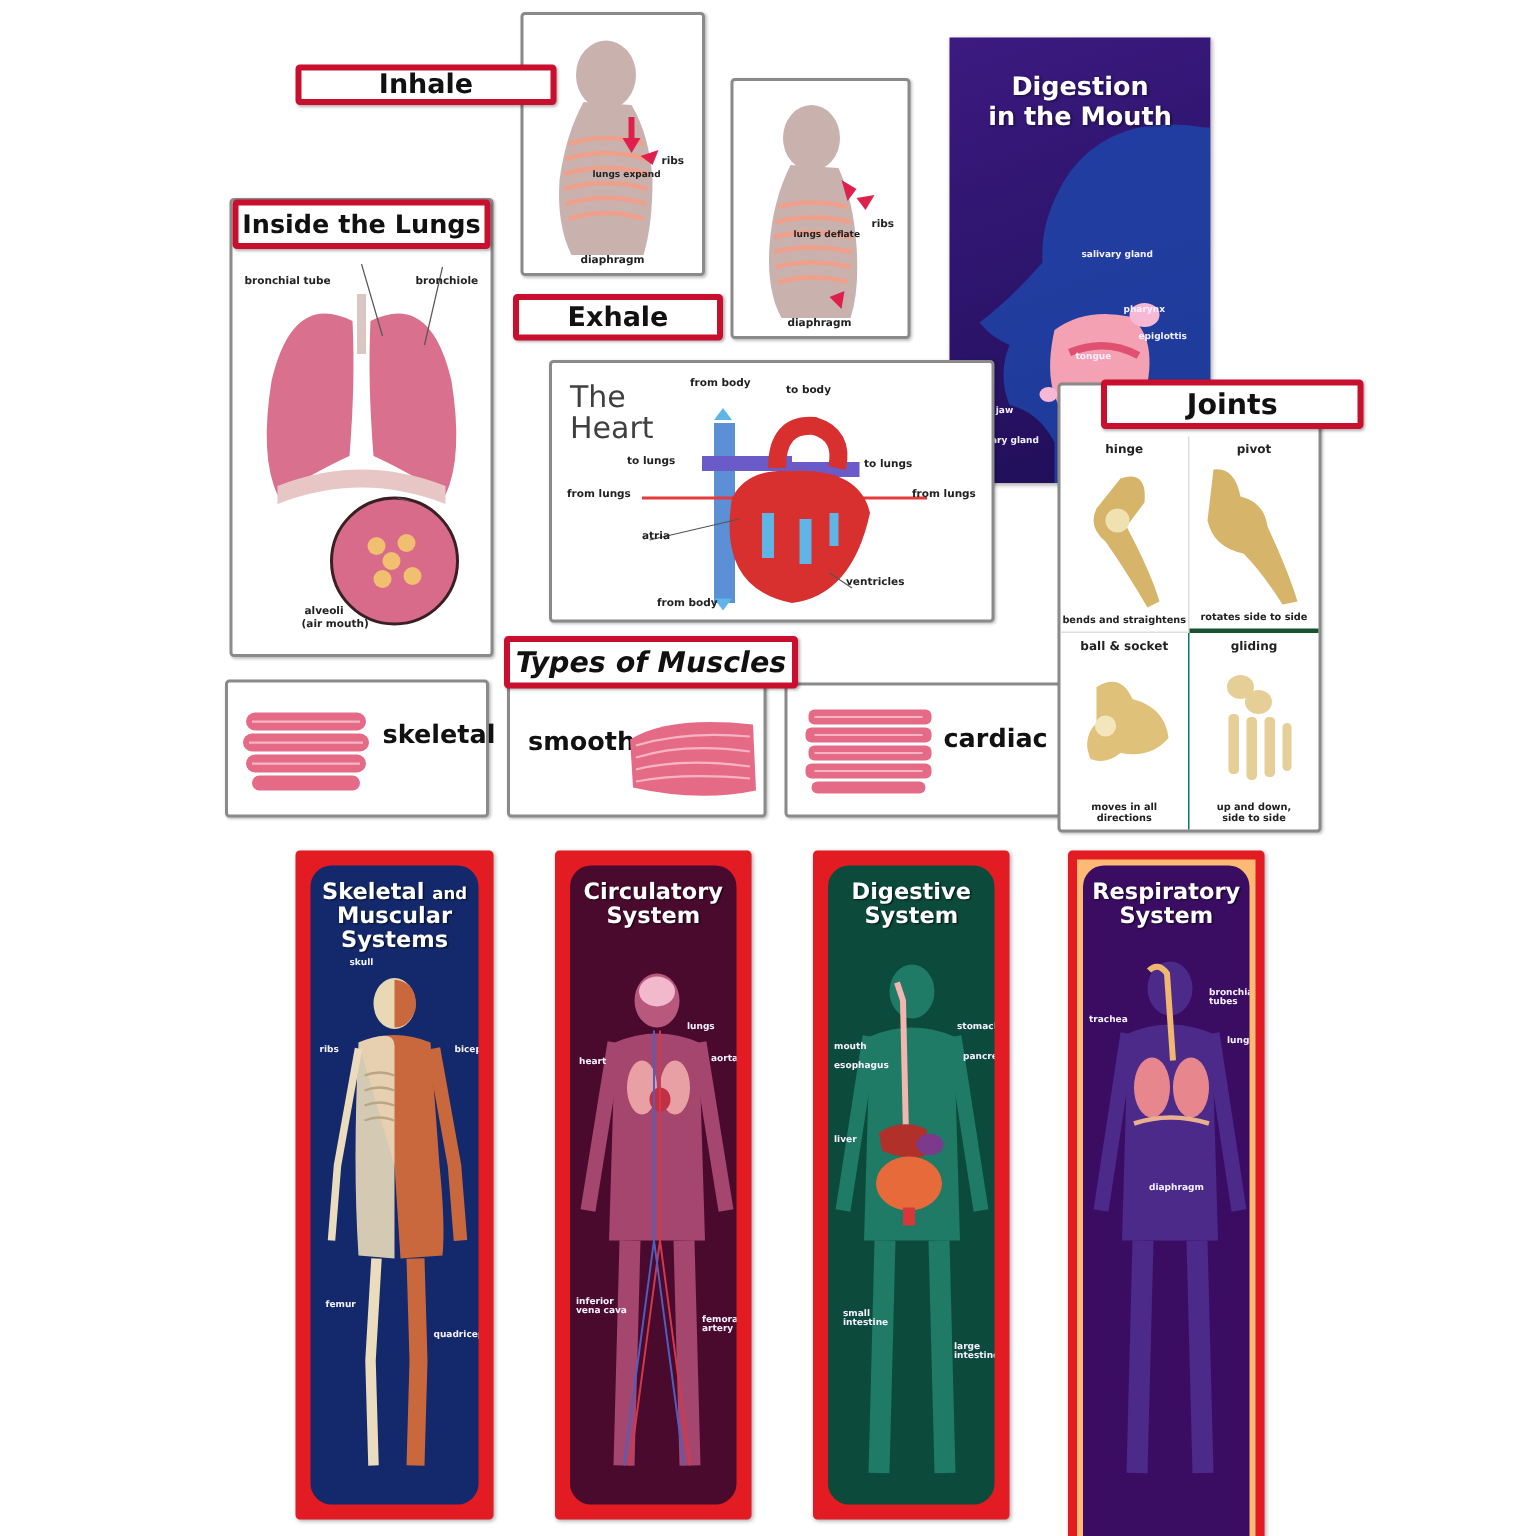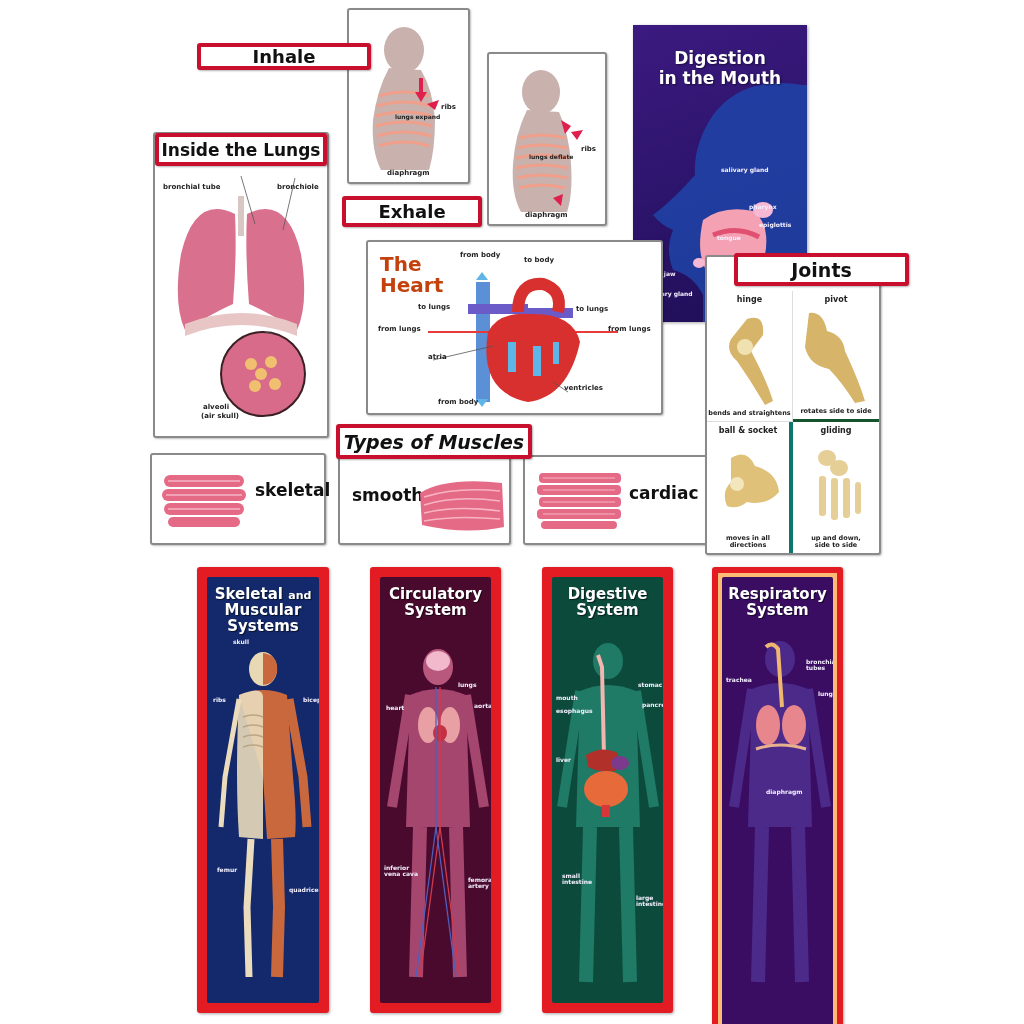--- a/index.html
+++ b/index.html
@@ -4,21 +4,21 @@
 <style>
   html, body { margin:0; padding:0; background:#ffffff; }
   body { width:1024px; height:1024px; position:relative; overflow:hidden; font-family:"DejaVu Sans", sans-serif; }
   .abs { position:absolute; box-sizing:border-box; }
   .card { background:#fff; border:2px solid #8a8a8a; border-radius:3px; box-shadow:1px 1px 2px rgba(0,0,0,0.25); }
   .title-strip { background:#fff; border:4px solid #c8102e; border-radius:3px; box-shadow:1px 1px 2px rgba(0,0,0,0.3);
                  display:flex; align-items:center; justify-content:center; font-weight:bold; color:#111; }
   .lbl { position:absolute; font-size:7px; color:#222; font-weight:bold; line-height:1.05; white-space:nowrap; }
   .lbl-w { position:absolute; font-size:6px; color:#f4f0ff; font-weight:bold; line-height:1.05; white-space:nowrap; }
   .poster { border:6px solid #e31b23; border-radius:3px; box-shadow:1px 1px 3px rgba(0,0,0,0.35); overflow:hidden; }
-  .poster-inner { position:absolute; left:4px; right:4px; top:4px; bottom:4px; border-radius:2px; overflow:hidden; }
+  .poster-inner { position:absolute; left:4px; right:4px; top:4px; bottom:4px; border-radius:14px; overflow:hidden; }
   .poster-title { position:absolute; left:0; right:0; top:10px; text-align:center; color:#fff; font-weight:bold; font-size:15px; line-height:1.05;
                   text-shadow:1px 1px 1px rgba(0,0,0,0.6); }
   .poster-title small { font-size:11px; }
   .muscle-label { position:absolute; font-weight:bold; font-size:17px; color:#111; }
   .joint-cell { position:absolute; width:50%; height:50%; box-sizing:border-box; }
   .joint-name { position:absolute; left:0; right:0; top:4px; text-align:center; font-size:8px; font-weight:bold; color:#222; }
   .joint-desc { position:absolute; left:0; right:0; bottom:4px; text-align:center; font-size:6.5px; font-weight:bold; color:#222; line-height:1.1; }
   svg { display:block; }
 </style>
 </head>
@@ -108,21 +108,21 @@
         <circle cx="100" cy="252" r="6"></circle>
         <circle cx="120" cy="250" r="6"></circle>
       </g>
     <line x1="86" y1="42" x2="100" y2="90" stroke="#555" stroke-width="0.8"></line>
     <line x1="140" y1="44" x2="128" y2="96" stroke="#555" stroke-width="0.8"></line>
     <line x1="118" y1="200" x2="110" y2="198" stroke="#555" stroke-width="0.8"></line>
   </svg>
   <div class="lbl" style="left:8px;top:50px;text-align:center;">bronchial tube</div>
   <div class="lbl" style="left:122px;top:50px;">bronchiole</div>
   <div class="lbl" style="left:48px;top:270px;">alveoli</div>
-  <div class="lbl" style="left:46px;top:279px;">(air skull)</div>
+  <div class="lbl" style="left:46px;top:279px;">(air mouth)</div>
 </div>
 <div class="abs title-strip" style="left:155px;top:133px;width:172px;height:33px;font-size:17px;z-index:5;">
   <span>Inside the Lungs</span>
 </div>
 
 <div class="abs card" style="left:366px;top:240px;width:297px;height:175px;z-index:2;">
   <svg width="293" height="171" style="position:absolute;left:0;top:0;">
     <rect x="108" y="40" width="14" height="120" fill="#5b8fd6"></rect>
     <line x1="60" y1="90" x2="250" y2="90" stroke="#e63b3b" stroke-width="2"></line>
     <rect x="100" y="62" width="60" height="10" fill="#6b5bc8"></rect>
@@ -132,21 +132,21 @@
     <g fill="#5fb6e6">
         <rect x="140" y="100" width="8" height="30"></rect>
         <rect x="165" y="104" width="8" height="30"></rect>
         <rect x="185" y="100" width="6" height="22"></rect>
       </g>
     <polygon points="114,30 120,38 108,38" fill="#5fb6e6"></polygon>
     <polygon points="114,165 120,157 108,157" fill="#5fb6e6"></polygon>
     <line x1="65" y1="118" x2="125" y2="104" stroke="#555" stroke-width="0.8"></line>
     <line x1="200" y1="150" x2="185" y2="140" stroke="#555" stroke-width="0.8"></line>
   </svg>
-  <div style="position:absolute;left:12px;top:12px;font-size:20px;font-weight:bold;line-height:1.05;color:#c2410c;">
+  <div style="position:absolute;left:12px;top:12px;font-size:20px;font-weight:normal;line-height:1.05;color:#404040;">
     <div>The</div>
     <div>Heart</div>
   </div>
   <div class="lbl" style="left:92px;top:10px;">from body</div>
   <div class="lbl" style="left:156px;top:15px;">to body</div>
   <div class="lbl" style="left:50px;top:62px;">to lungs</div>
   <div class="lbl" style="left:208px;top:64px;">to lungs</div>
   <div class="lbl" style="left:10px;top:84px;">from lungs</div>
   <div class="lbl" style="left:240px;top:84px;">from lungs</div>
   <div class="lbl" style="left:60px;top:112px;">atria</div>
@@ -164,21 +164,21 @@
       </svg>
       <div class="joint-desc">bends and straightens</div>
     </div>
     <div class="joint-cell" style="left:50%;top:0;border-bottom:3px solid #14532d;">
       <div class="joint-name">pivot</div>
       <svg width="86" height="133" style="position:absolute;left:0;top:0;">
         <path d="M16 22 Q30 20 34 40 Q50 44 52 60 Q66 90 72 110 L62 112 Q48 90 36 78 Q16 74 12 56 Z" fill="#d6b56a"></path>
       </svg>
       <div class="joint-desc">rotates side to side</div>
     </div>
-    <div class="joint-cell" style="left:0;top:50%;border-right:4px solid #0f766e;">
+    <div class="joint-cell" style="left:0;top:50%;border-right:1px solid #0f766e;">
       <div class="joint-name">ball &amp; socket</div>
       <svg width="86" height="133" style="position:absolute;left:0;top:0;">
         <path d="M24 36 Q40 26 48 44 Q70 50 72 70 Q60 84 40 80 Q30 88 20 84 Q14 70 24 60 Z" fill="#dfc17a"></path>
         <circle cx="30" cy="62" r="7" fill="#f3e6bd"></circle>
       </svg>
       <div class="joint-desc" style="white-space:normal;padding:0 16px;">moves in all directions</div>
     </div>
     <div class="joint-cell" style="left:50%;top:50%;">
       <div class="joint-name">gliding</div>
       <svg width="86" height="133" style="position:absolute;left:0;top:0;">

